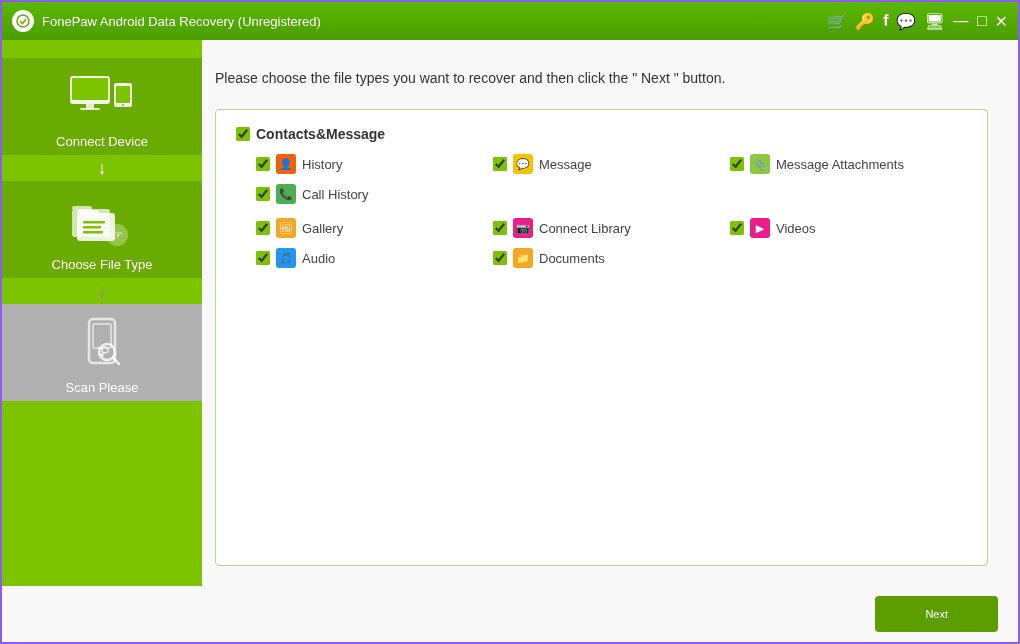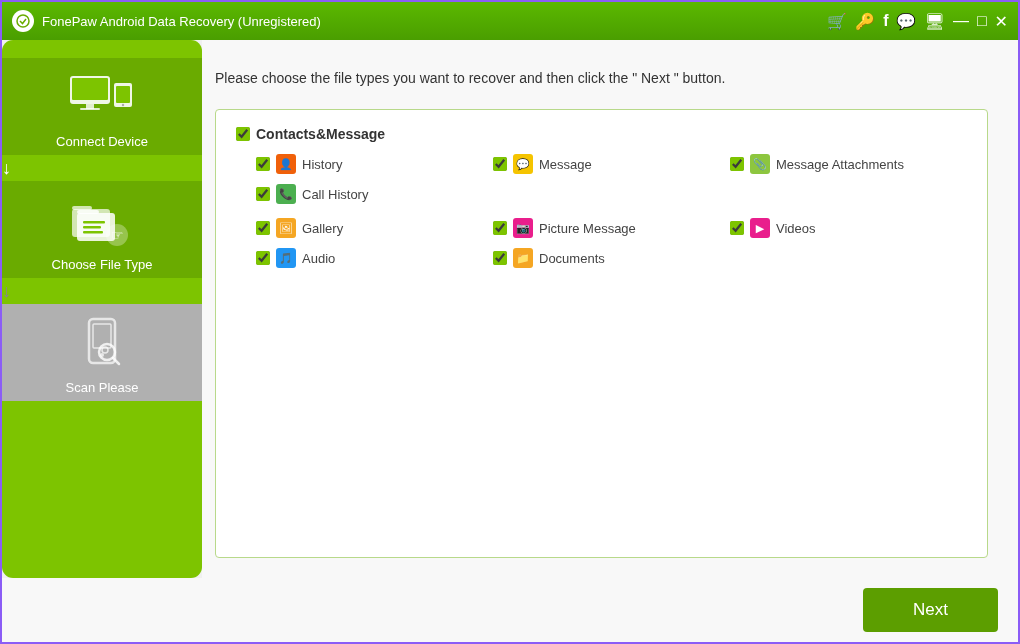--- a/index.html
+++ b/index.html
@@ -33,23 +33,23 @@
 
     
     .main-layout { display: flex; flex: 1; overflow: hidden; }
 
     
     .sidebar {
       width: 200px;
       background: #7dc400;
       display: flex;
       flex-direction: column;
+      align-items: center;
       padding: 18px 0;
       flex-shrink: 0;
-      border-radius: 11px;
     }
     .sidebar-step {
       display: flex;
       flex-direction: column;
       align-items: center;
       width: 100%;
       padding: 10px 0 6px;
       color: white;
     }
     .sidebar-step.active { background: #6aab00; }
@@ -149,21 +149,21 @@
       padding: 10px 20px;
       background: #f8f8f8;
       flex-shrink: 0;
     }
     .next-button {
       background: #5c9e00;
       color: white;
       border: none;
       border-radius: 4px;
       padding: 12px 50px;
-      font-size: 17px;
+      font-size: 11px;
       cursor: pointer;
       font-weight: 500;
     }
 
     
     .icon-contacts { background: #f0600a; }
     .icon-message { background: #f5c400; }
     .icon-message-att { background: #8dc63f; }
     .icon-call { background: #4caf50; }
     .icon-gallery { background: #f5a623; }
@@ -299,21 +299,21 @@
 
         <div class="items-grid">
           <div class="file-item">
             <input type="checkbox" checked="" style="">
             <span class="file-icon icon-gallery">🖼</span>
             <span>Gallery</span>
           </div>
           <div class="file-item">
             <input type="checkbox" checked="" style="">
             <span class="file-icon icon-picture">📷</span>
-            <span>Picture Message</span>
+            <span>Connect Library</span>
           </div>
           <div class="file-item">
             <input type="checkbox" checked="" style="">
             <span class="file-icon icon-videos">▶</span>
             <span>Videos</span>
           </div>
           <div class="file-item">
             <input type="checkbox" checked="" style="">
             <span class="file-icon icon-audio">🎵</span>
             <span>Audio</span>

